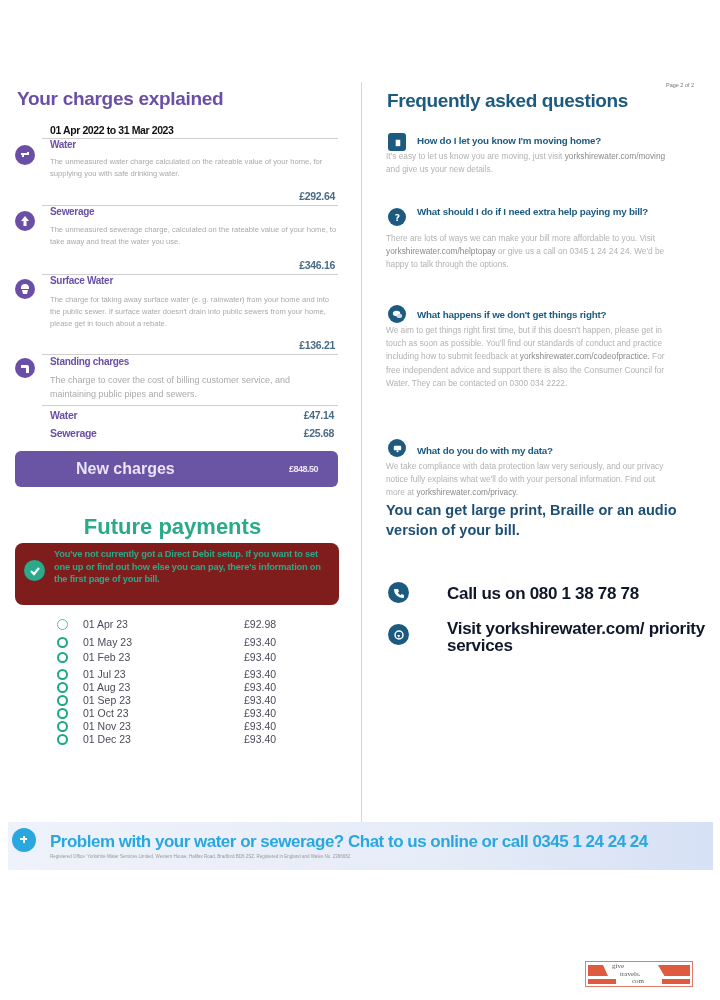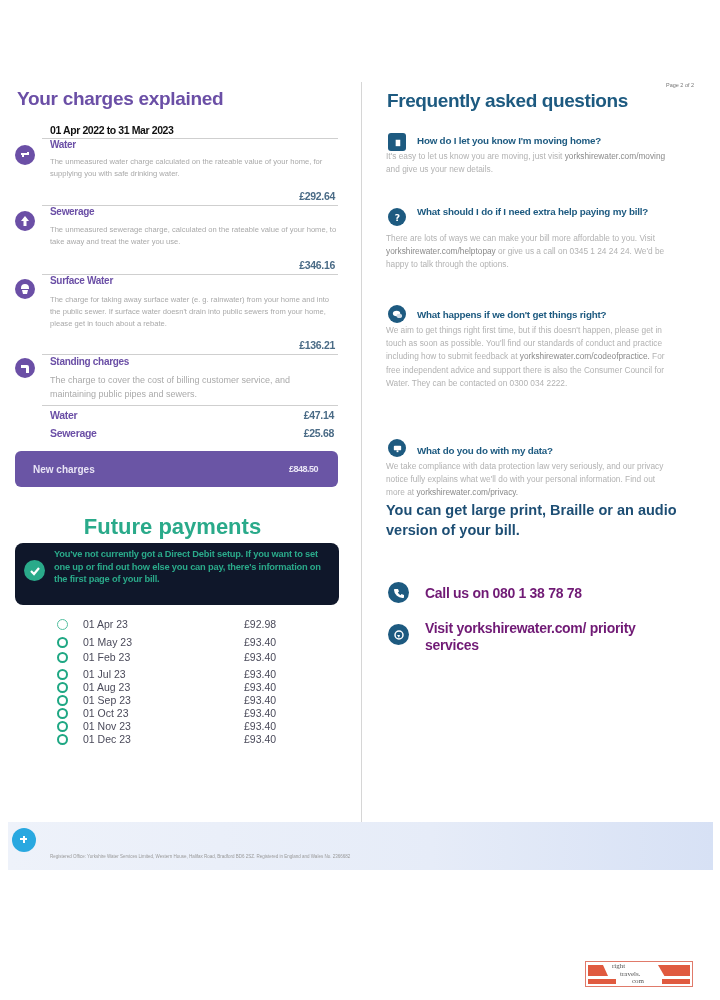--- a/index.html
+++ b/index.html
@@ -20,25 +20,25 @@
   .charge-icon svg { width: 12px; height: 12px; }
   .charge-name { position: absolute; left: 50px; font-size: 10px; font-weight: bold; color: #6b4fa6; letter-spacing: -0.3px; }
   .charge-desc { position: absolute; left: 50px; width: 288px; font-size: 7.6px; line-height: 12px; color: #a9a9a9; }
   .charge-desc.large { font-size: 9px; line-height: 14px; color: #aaaaaa; }
   .charge-amount { position: absolute; right: 385px; font-size: 10.5px; font-weight: bold; color: #4a6b86; letter-spacing: -0.3px; }
   .standing-row { position: absolute; left: 50px; width: 284px; display: flex; justify-content: space-between; font-size: 10.5px; font-weight: bold; }
   .standing-row .lbl { color: #6b4fa6; letter-spacing: -0.3px; }
   .standing-row .val { color: #4a6b86; letter-spacing: -0.3px; padding-left: 28px; }
 
   .total-bar { position: absolute; left: 15px; top: 451px; width: 323px; height: 36px; background: #6a55a5; border-radius: 6px; display: flex; align-items: center; justify-content: space-between; padding: 0 20px 0 18px; }
-  .total-bar .lbl { color: #e8e4f5; font-size: 10px; font-weight: bold; }
+  .total-bar .lbl { color: #e8e4f5; font-size: 16px; font-weight: bold; margin-left: 43px; }
   .total-bar .val { color: #e8e4f5; font-size: 9px; font-weight: bold; letter-spacing: -0.5px; }
 
   .future-title { left: 0; width: 345px; text-align: center; top: 514px; font-size: 22px; font-weight: bold; color: #2aaa8a; }
-  .dd-box { position: absolute; left: 15px; top: 543px; width: 324px; height: 62px; background: #0f172a; border-radius: 8px; }
+  .dd-box { position: absolute; left: 15px; top: 543px; width: 324px; height: 62px; background: #7f1d1d; border-radius: 8px; }
   .dd-check { position: absolute; left: 9px; top: 17px; width: 21px; height: 21px; border-radius: 50%; background: #2aaa8a; display: flex; align-items: center; justify-content: center; }
   .dd-check svg { width: 12px; height: 12px; }
   .dd-text { position: absolute; left: 39px; top: 5px; width: 275px; font-size: 9.3px; line-height: 12.5px; font-weight: bold; color: #2aaa8a; letter-spacing: -0.2px; }
 
   .pay-list { position: absolute; left: 57px; top: 618px; width: 240px; }
   .pay-row { position: absolute; left: 0; width: 240px; height: 13px; font-size: 10.5px; color: #4a4a5a; }
   .pay-ring { position: absolute; left: 0; top: 1px; width: 11px; height: 11px; border-radius: 50%; border: 2.2px solid #1ea783; }
   .pay-ring.first { border-width: 1.5px; border-color: #52bfa0; }
   .pay-date { position: absolute; left: 26px; top: 0; }
   .pay-amt { position: absolute; left: 187px; top: 0; }
@@ -48,21 +48,21 @@
   .faq-title { left: 387px; top: 90px; font-size: 19px; font-weight: bold; color: #1d5a80; letter-spacing: -0.4px; }
   .faq-icon { position: absolute; left: 388px; width: 18px; height: 18px; border-radius: 50%; background: #1d5a80; display: flex; align-items: center; justify-content: center; }
   .faq-icon svg { width: 11px; height: 11px; }
   .faq-q { position: absolute; left: 417px; width: 270px; font-size: 9.8px; font-weight: bold; color: #1d5a80; line-height: 12.5px; letter-spacing: -0.2px; }
   .faq-a { position: absolute; left: 386px; width: 290px; font-size: 8.3px; line-height: 13.2px; color: #b2b2b2; }
   .faq-a .lnk { color: #8a8a8a; text-align: center; }
 
   .access-head { left: 386px; top: 500px; width: 320px; font-size: 14.5px; line-height: 20px; color: #1d4e74; font-weight: bold; }
   .contact-icon { position: absolute; left: 388px; width: 21px; height: 21px; border-radius: 50%; background: #1d5a80; display: flex; align-items: center; justify-content: center; }
   .contact-icon svg { width: 12px; height: 12px; }
-  .contact-text { position: absolute; left: 425px; font-size: 14px; color: #701a75; font-weight: bold; line-height: 17px; letter-spacing: -0.3px; }
+  .contact-text { position: absolute; left: 447px; font-size: 17px; color: #0f172a; font-weight: bold; line-height: 17px; letter-spacing: -0.3px; }
 
   
   .banner { position: absolute; left: 8px; top: 822px; width: 705px; height: 48px; background: linear-gradient(90deg, #eef2fa 0%, #e6ecf8 60%, #d7e1f5 100%); }
   .banner-icon { position: absolute; left: 4px; top: 6px; width: 24px; height: 24px; border-radius: 50%; background: #29a8e0; display: flex; align-items: center; justify-content: center; }
   .banner-icon svg { width: 14px; height: 14px; }
   .banner-text { position: absolute; left: 42px; top: 10px; font-size: 17px; font-weight: bold; color: #29a8e0; letter-spacing: -0.5px; white-space: nowrap; }
   .banner-legal { position: absolute; left: 42px; top: 32px; font-size: 4.5px; color: #999; white-space: nowrap; }
 
   
   .wm { position: absolute; left: 585px; top: 961px; width: 108px; height: 26px; border: 1px solid #e07a6a; background: #fff; }
@@ -254,26 +254,27 @@
     </svg>
 </div>
 <div class="contact-text" style="top:620px; width:260px;">Visit yorkshirewater.com/ priority services</div>
 
 <div class="banner">
   <div class="banner-icon">
     <svg viewBox="0 0 14 14">
         <path d="M3 5h7v2H8v3H6V7H3z M6 3h2v2H6z" fill="#fff"></path>
       </svg>
   </div>
+  <div class="banner-text">Problem with your water or sewerage? Chat to us online or call 0345 1 24 24 24</div>
   <div class="banner-legal">Registered Office: Yorkshire Water Services Limited, Western House, Halifax Road, Bradford BD6 2SZ. Registered in England and Wales No. 2366682</div>
 </div>
 
 <div class="wm">
   <div class="bar1"></div>
     <div class="bar2"></div>
     <div class="bar3"></div>
     <div class="bar4"></div>
   <div class="txt">
-    <span>right</span>
+    <span>give</span>
     <span style="padding-left:8px">travels.</span>
     <span style="padding-left:20px">com</span>
   </div>
 </div>
 
 </body></html>

